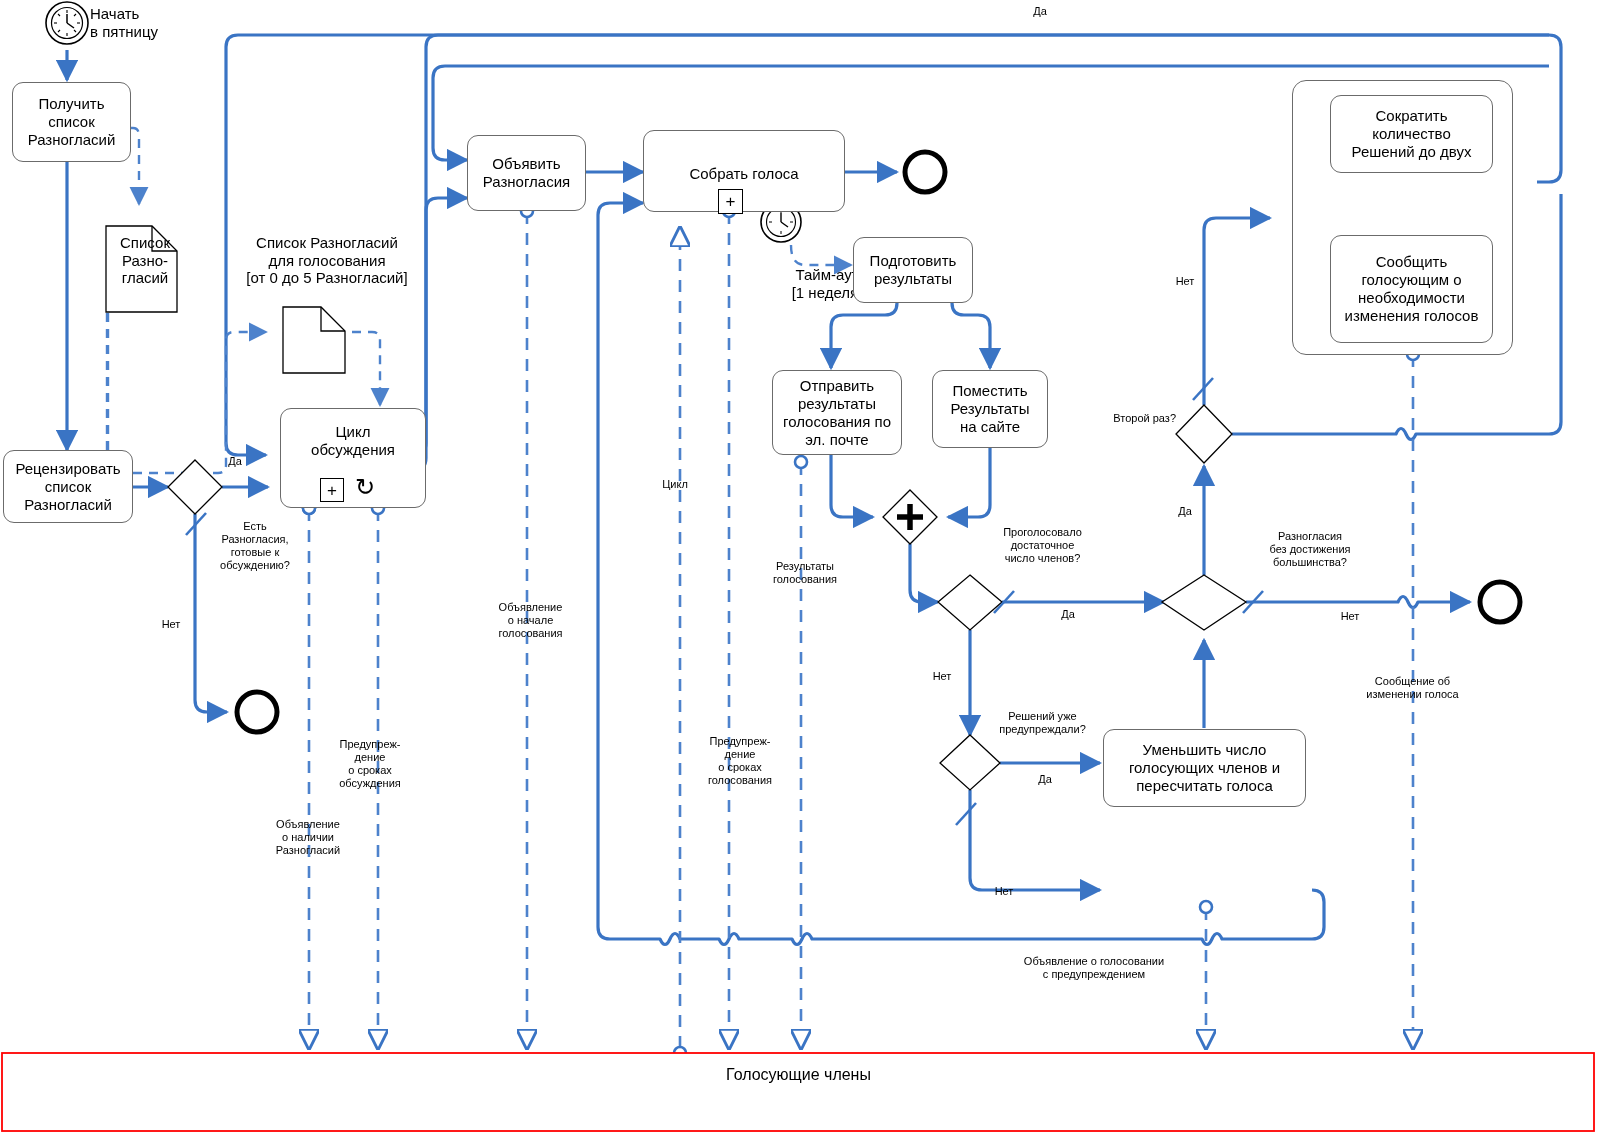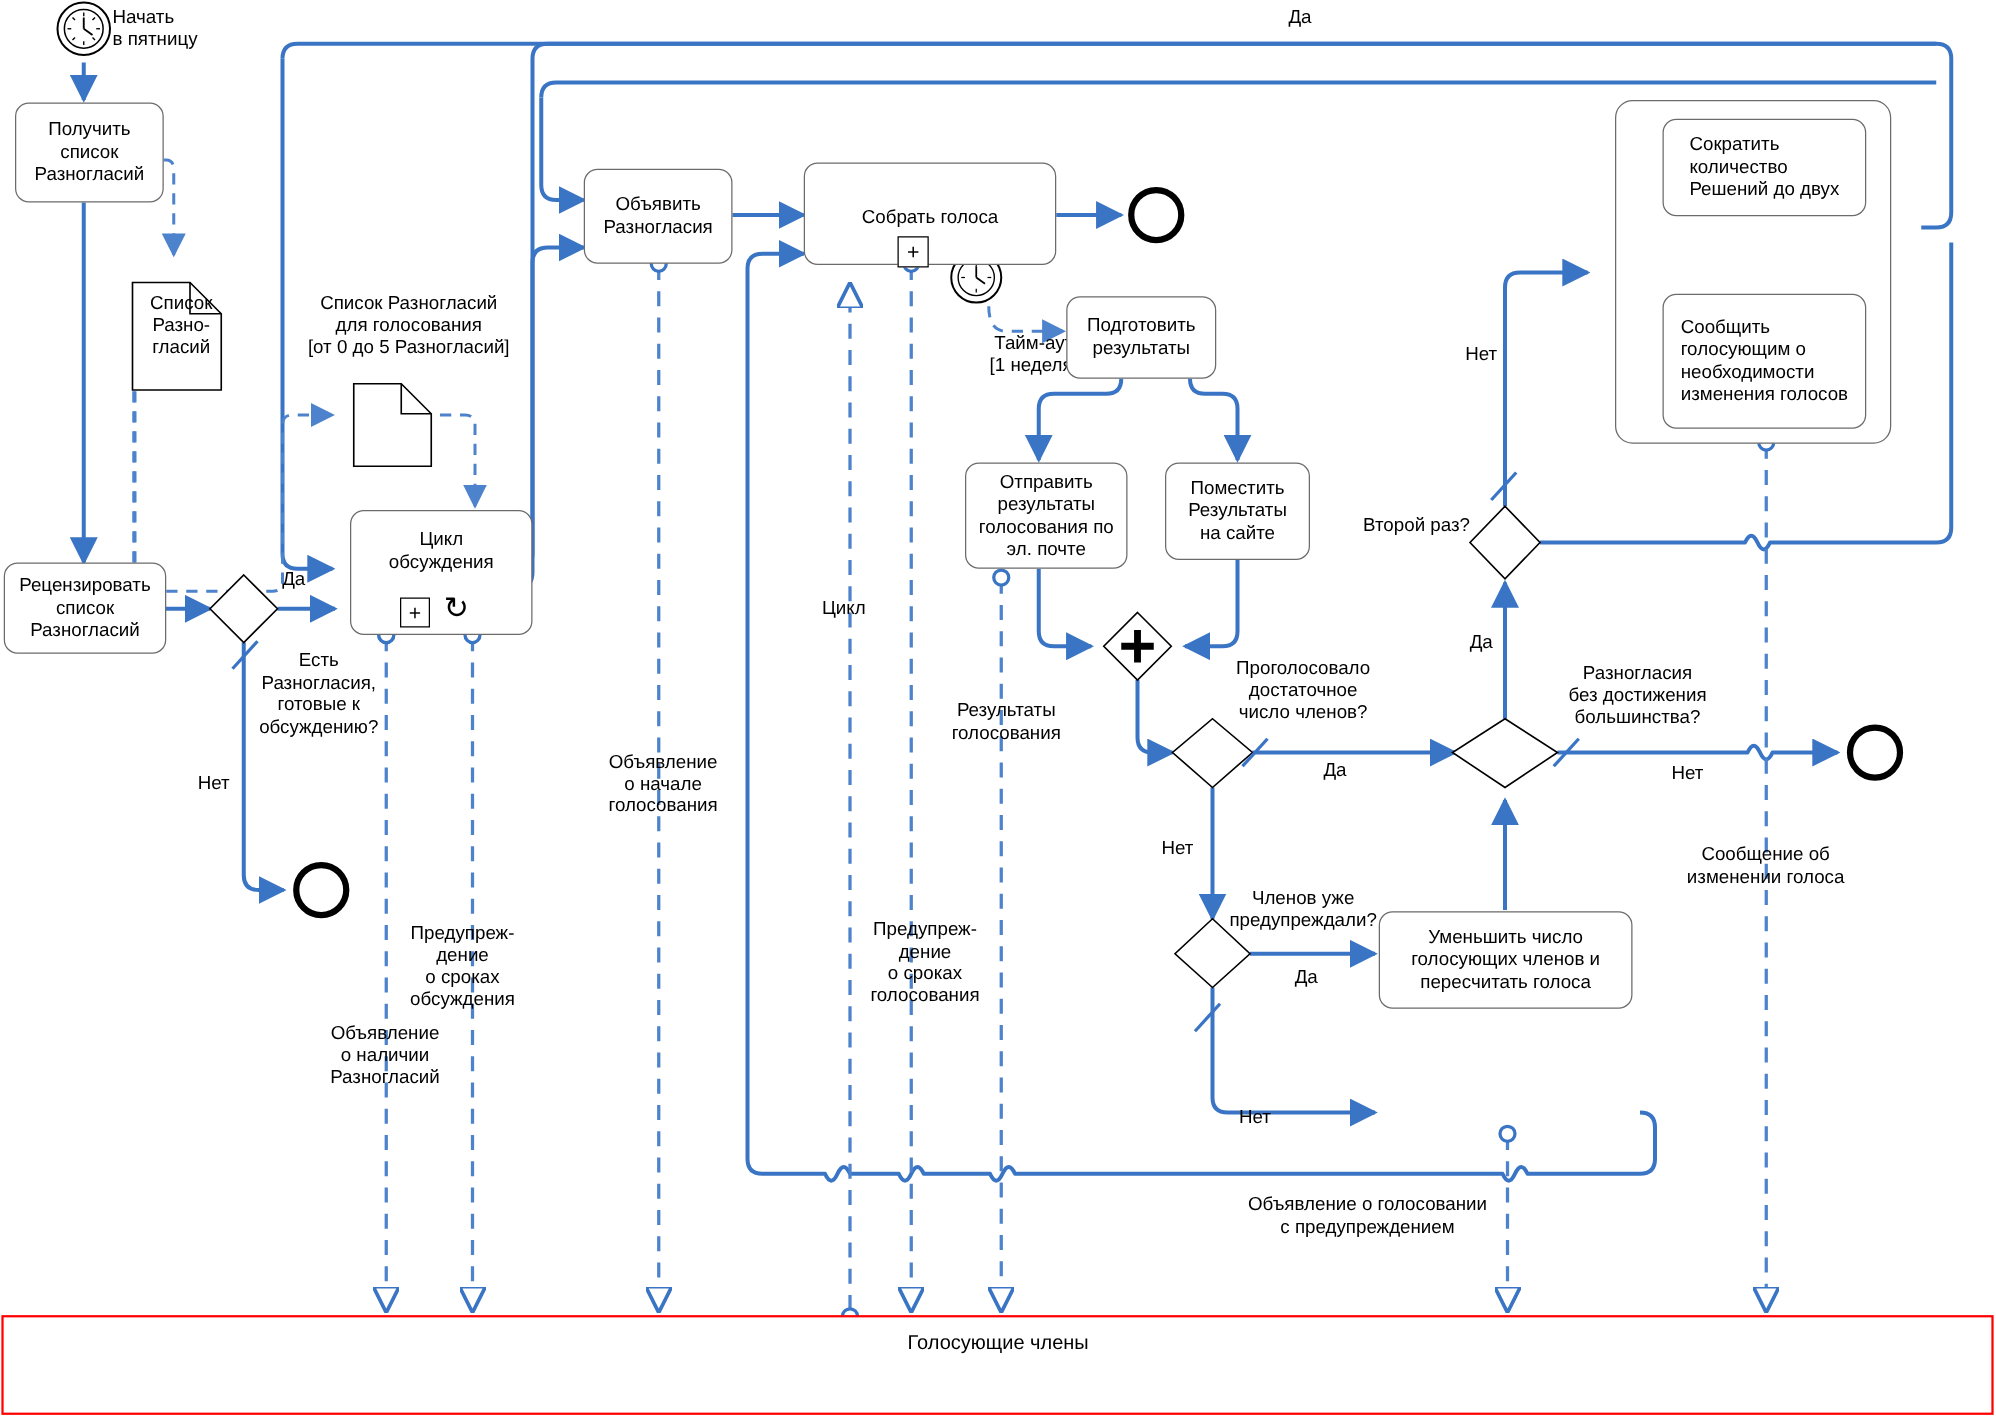--- a/index.html
+++ b/index.html
@@ -6,24 +6,24 @@
   body{font-family:"Liberation Sans","DejaVu Sans",sans-serif;}
   #canvas{position:relative;width:1597px;height:1135px;background:#fff;overflow:hidden;}
   #canvas svg{position:absolute;left:0;top:0;width:1597px;height:1135px;}
   .lbl{position:absolute;font-family:"Liberation Sans","DejaVu Sans",sans-serif;
        font-size:15px;color:#000;line-height:1.18;text-align:center;white-space:pre-line;}
   .task{position:absolute;border:1.4px solid #6b6b6b;border-radius:11px;background:#fff;
         display:flex;align-items:center;justify-content:center;text-align:center;
         font-size:15px;line-height:1.2;color:#000;white-space:pre-line;padding:2px 4px;box-sizing:border-box;}
   .subproc{position:absolute;border:1.4px solid #6b6b6b;border-radius:14px;background:#fff;box-sizing:border-box;}
   .inner-task{position:absolute;border:1.3px solid #6b6b6b;border-radius:11px;background:#fff;
-        display:flex;align-items:center;justify-content:center;text-align:left;
+        display:flex;align-items:center;justify-content:center;text-align:center;
         font-size:15px;line-height:1.2;color:#000;white-space:pre-line;box-sizing:border-box;}
   .looptask{align-items:flex-start;padding-top:14px;}
-  .flowlabel{position:absolute;font-size:15px;color:#000;text-align:center;white-space:pre-line;line-height:1.18;}
+  .flowlabel{position:absolute;font-size:11px;color:#000;text-align:center;white-space:pre-line;line-height:1.18;}
 </style>
 </head>
 <body>
 
 <div id="canvas">
 
   <svg xmlns="http://www.w3.org/2000/svg" viewBox="0 0 1597 1135">
     <defs>
       <marker id="arrF" viewBox="0 0 10 10" refX="9" refY="5" markerWidth="7" markerHeight="7" orient="auto-start-reverse">
         <path d="M0,0 L10,5 L0,10 z" fill="#3a74c4"></path>
@@ -268,21 +268,21 @@
 необходимости
 изменения голосов</div>
 
   <div class="flowlabel" style="left:180px;top:520px;width:150px;">Есть
 Разногласия,
 готовые к
 обсуждению?</div>
   <div class="flowlabel" style="left:955px;top:526px;width:175px;">Проголосовало
 достаточное
 число членов?</div>
-  <div class="flowlabel" style="left:975px;top:710px;width:135px;">Членов уже
+  <div class="flowlabel" style="left:975px;top:710px;width:135px;">Решений уже
 предупреждали?</div>
   <div class="flowlabel" style="left:1220px;top:530px;width:180px;">Разногласия
 без достижения
 большинства?</div>
   <div class="flowlabel" style="left:1080px;top:412px;width:96px;text-align:right;">Второй раз?</div>
 
   <div class="flowlabel" style="left:1020px;top:5px;width:40px;">Да</div>
   <div class="flowlabel" style="left:215px;top:455px;width:40px;">Да</div>
   <div class="flowlabel" style="left:151px;top:618px;width:40px;">Нет</div>
   <div class="flowlabel" style="left:1048px;top:608px;width:40px;">Да</div>

